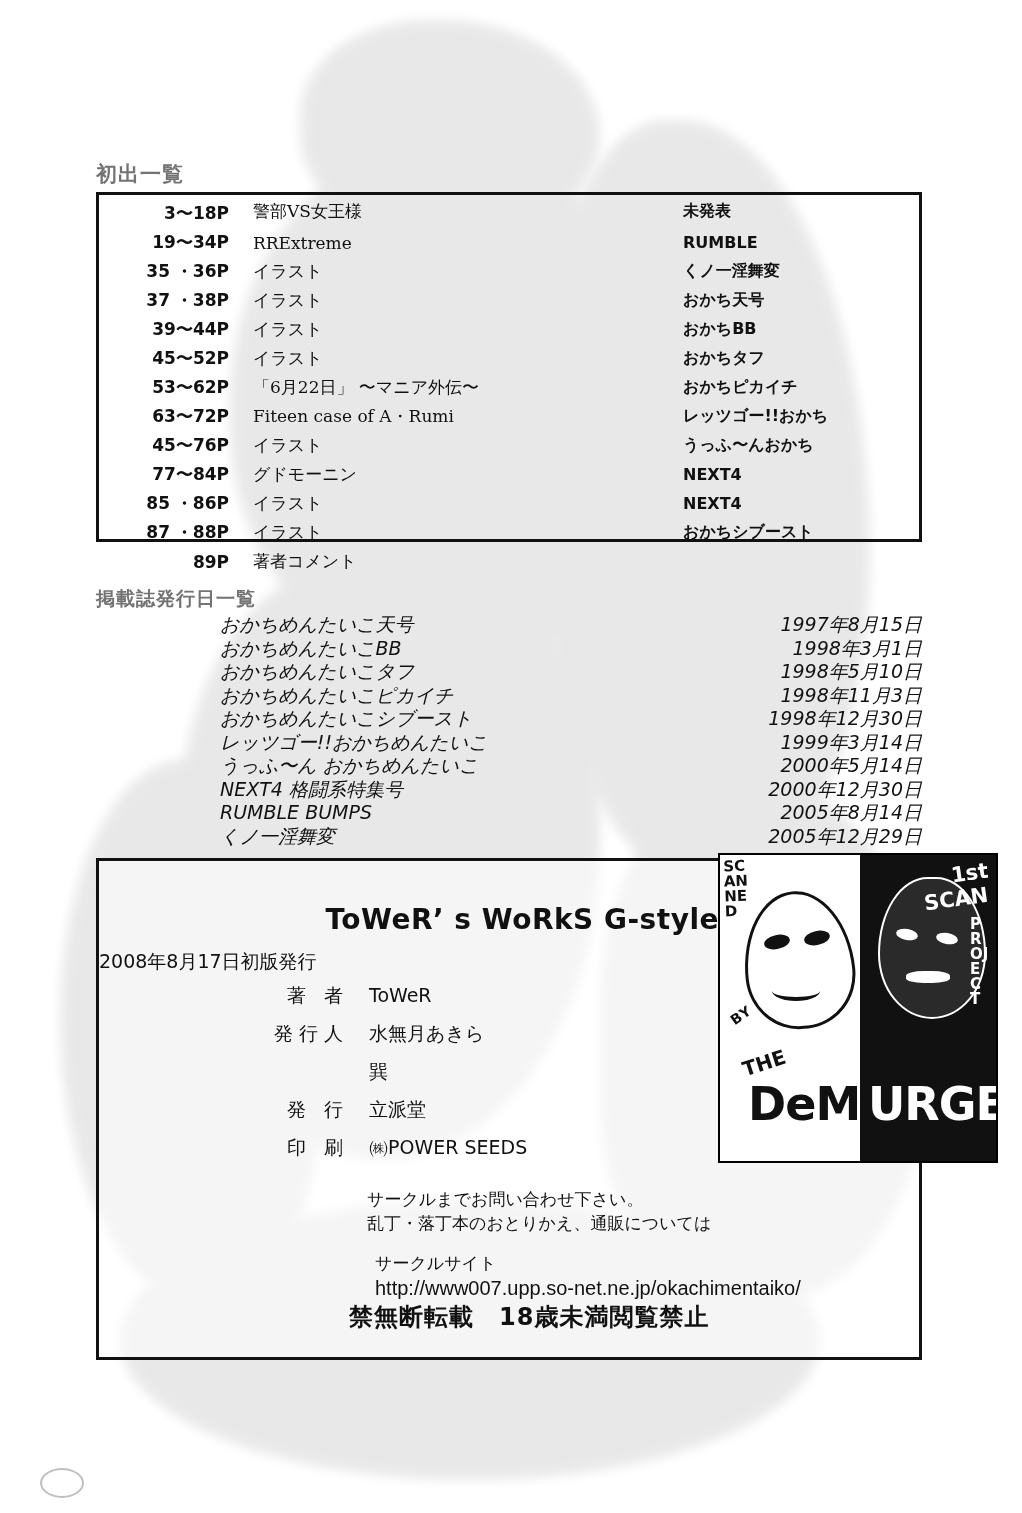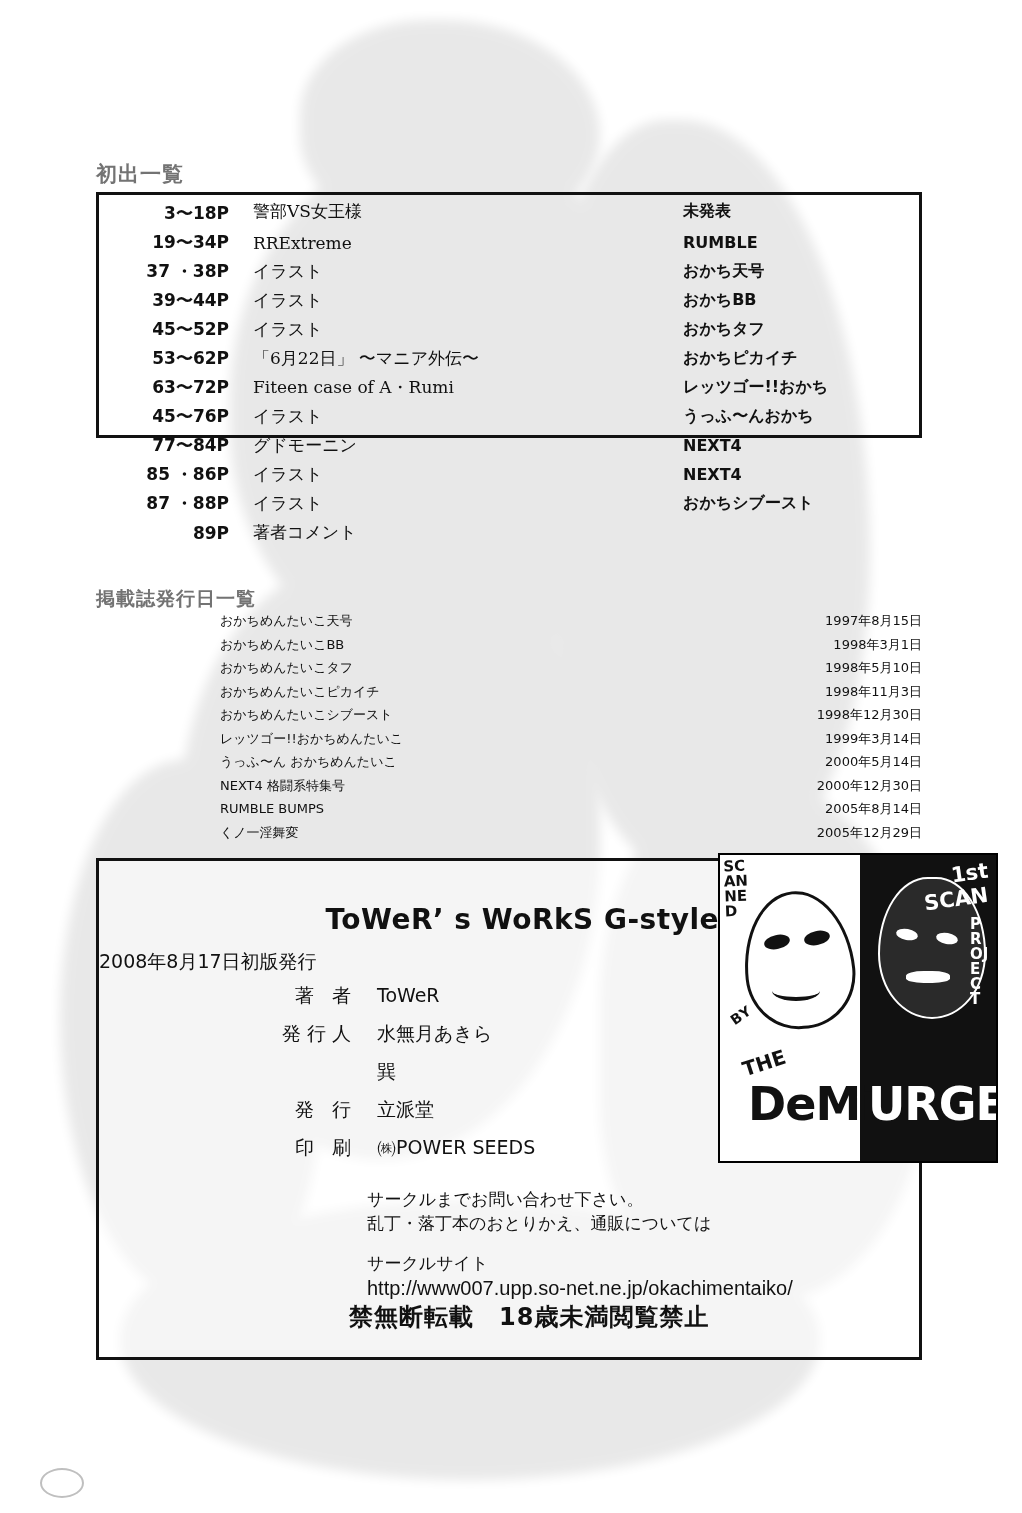--- a/index.html
+++ b/index.html
@@ -56,21 +56,21 @@
   }
   #heading-toc { left: 96px; top: 160px; }
   #heading-pub { left: 96px; top: 586px; font-size: 19px; }
 
   
   .toc-box {
     position: absolute;
     left: 96px;
     top: 192px;
     width: 826px;
-    height: 246px;
+    height: 350px;
     border: 3px solid #111;
     box-sizing: border-box;
     background: transparent;
   }
   .toc-table {
     width: 100%;
     border-collapse: collapse;
     table-layout: fixed;
   }
   .toc-table td {
@@ -109,22 +109,23 @@
     position: absolute;
     left: 220px;
     top: 612px;
     width: 702px;
   }
   .pub-row {
     display: flex;
     justify-content: space-between;
     align-items: baseline;
     height: 23.5px;
-    font-size: 13px;
-    font-family: "DejaVu Sans", sans-serif;
+    font-size: 19px;
+    font-family: "DejaVu Sans", sans-serif;
+    font-style: italic;
   }
   .pub-row .name { white-space: nowrap; }
   .pub-row .date { white-space: nowrap; }
 
   
   .colophon {
     position: absolute;
     left: 96px;
     top: 858px;
     width: 826px;
@@ -149,21 +150,20 @@
     width: 620px;
     text-align: left;
     font-size: 19px;
     font-family: "DejaVu Sans", sans-serif;
   }
   .credits {
     position: absolute;
     left: 0;
     top: 122px;
     width: 676px;
-    margin-left: 8px;
   }
   .credit-row {
     display: flex;
     justify-content: center;
     align-items: baseline;
     height: 38px;
     font-size: 19px;
     font-family: "DejaVu Sans", sans-serif;
   }
   .credit-row .label {
@@ -184,21 +184,21 @@
   .notice {
     position: absolute;
     left: 268px;
     top: 326px;
     font-size: 17px;
     line-height: 24px;
     font-family: "DejaVu Sans", sans-serif;
   }
   .site-block {
     position: absolute;
-    left: 268px;
+    left: 276px;
     top: 390px;
     font-size: 17px;
     line-height: 25px;
     font-family: "DejaVu Sans", sans-serif;
   }
   .site-url {
     font-family: "Liberation Sans", sans-serif;
     font-size: 20px;
   }
   .warning {
@@ -395,20 +395,25 @@
       <tbody id="toc-body">
           <tr>
             <td class="pages">3〜18P</td>
             <td class="title">警部VS女王様</td>
             <td class="source">未発表</td>
           </tr>
           <tr>
             <td class="pages">19〜34P</td>
             <td class="title">RRExtreme</td>
             <td class="source">RUMBLE</td>
+          </tr>
+          <tr>
+            <td class="pages">35 ・36P</td>
+            <td class="title">イラスト</td>
+            <td class="source">くノ一淫舞変</td>
           </tr>
           <tr>
             <td class="pages">37 ・38P</td>
             <td class="title">イラスト</td>
             <td class="source">おかち天号</td>
           </tr>
           <tr>
             <td class="pages">39〜44P</td>
             <td class="title">イラスト</td>
             <td class="source">おかちBB</td>

